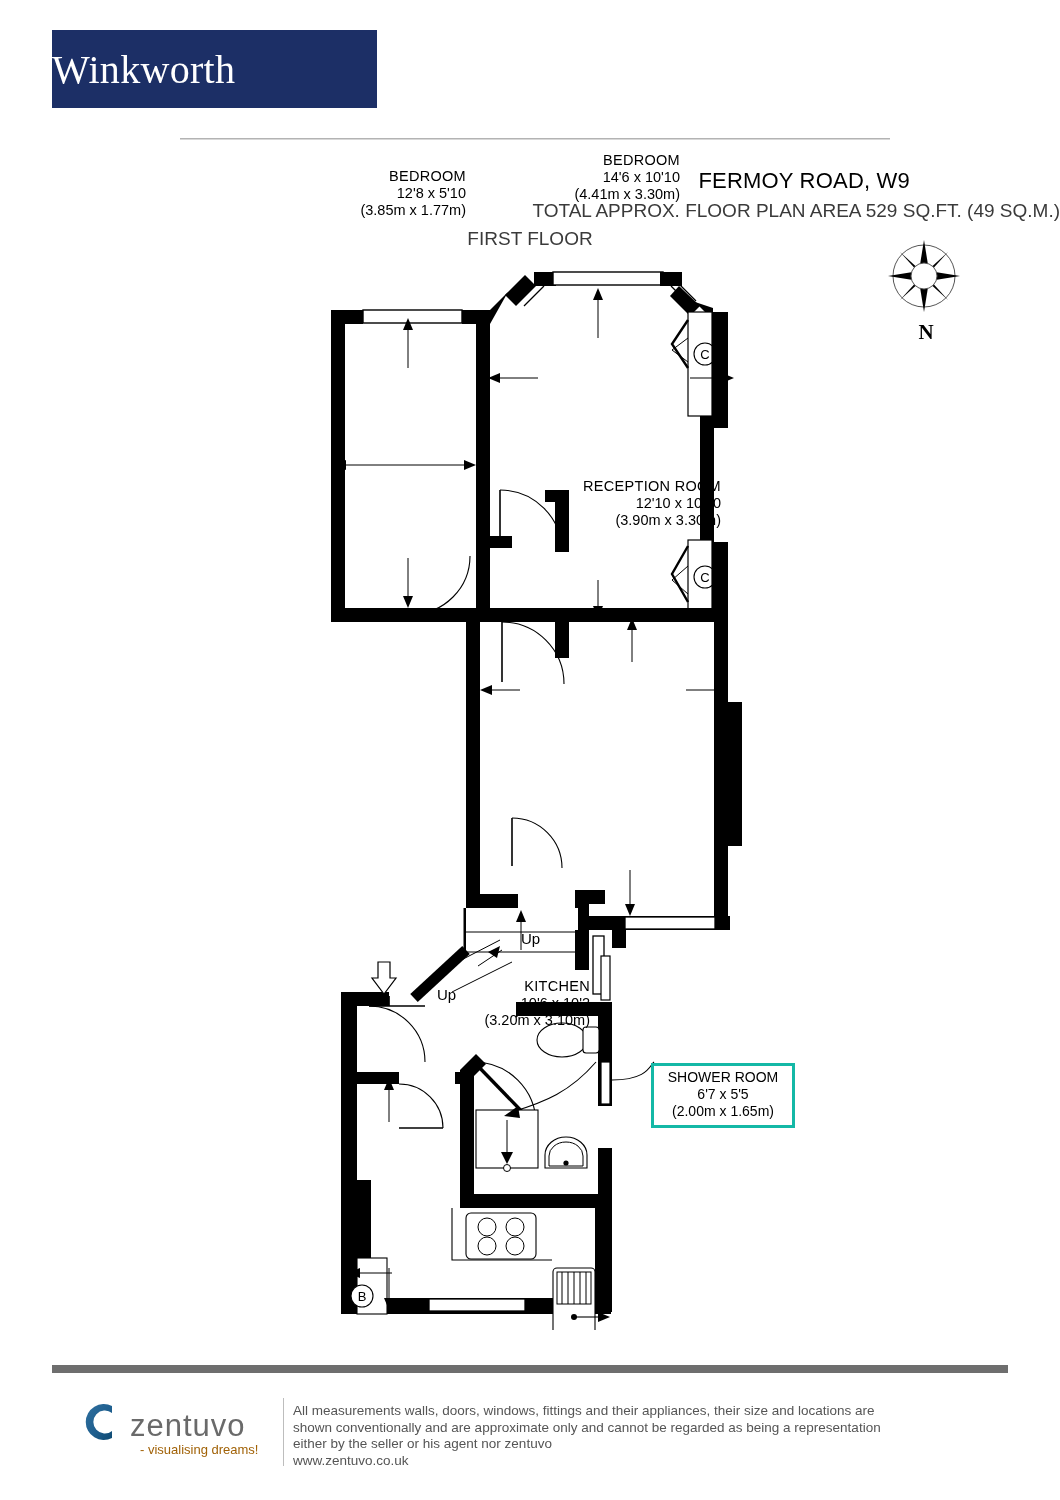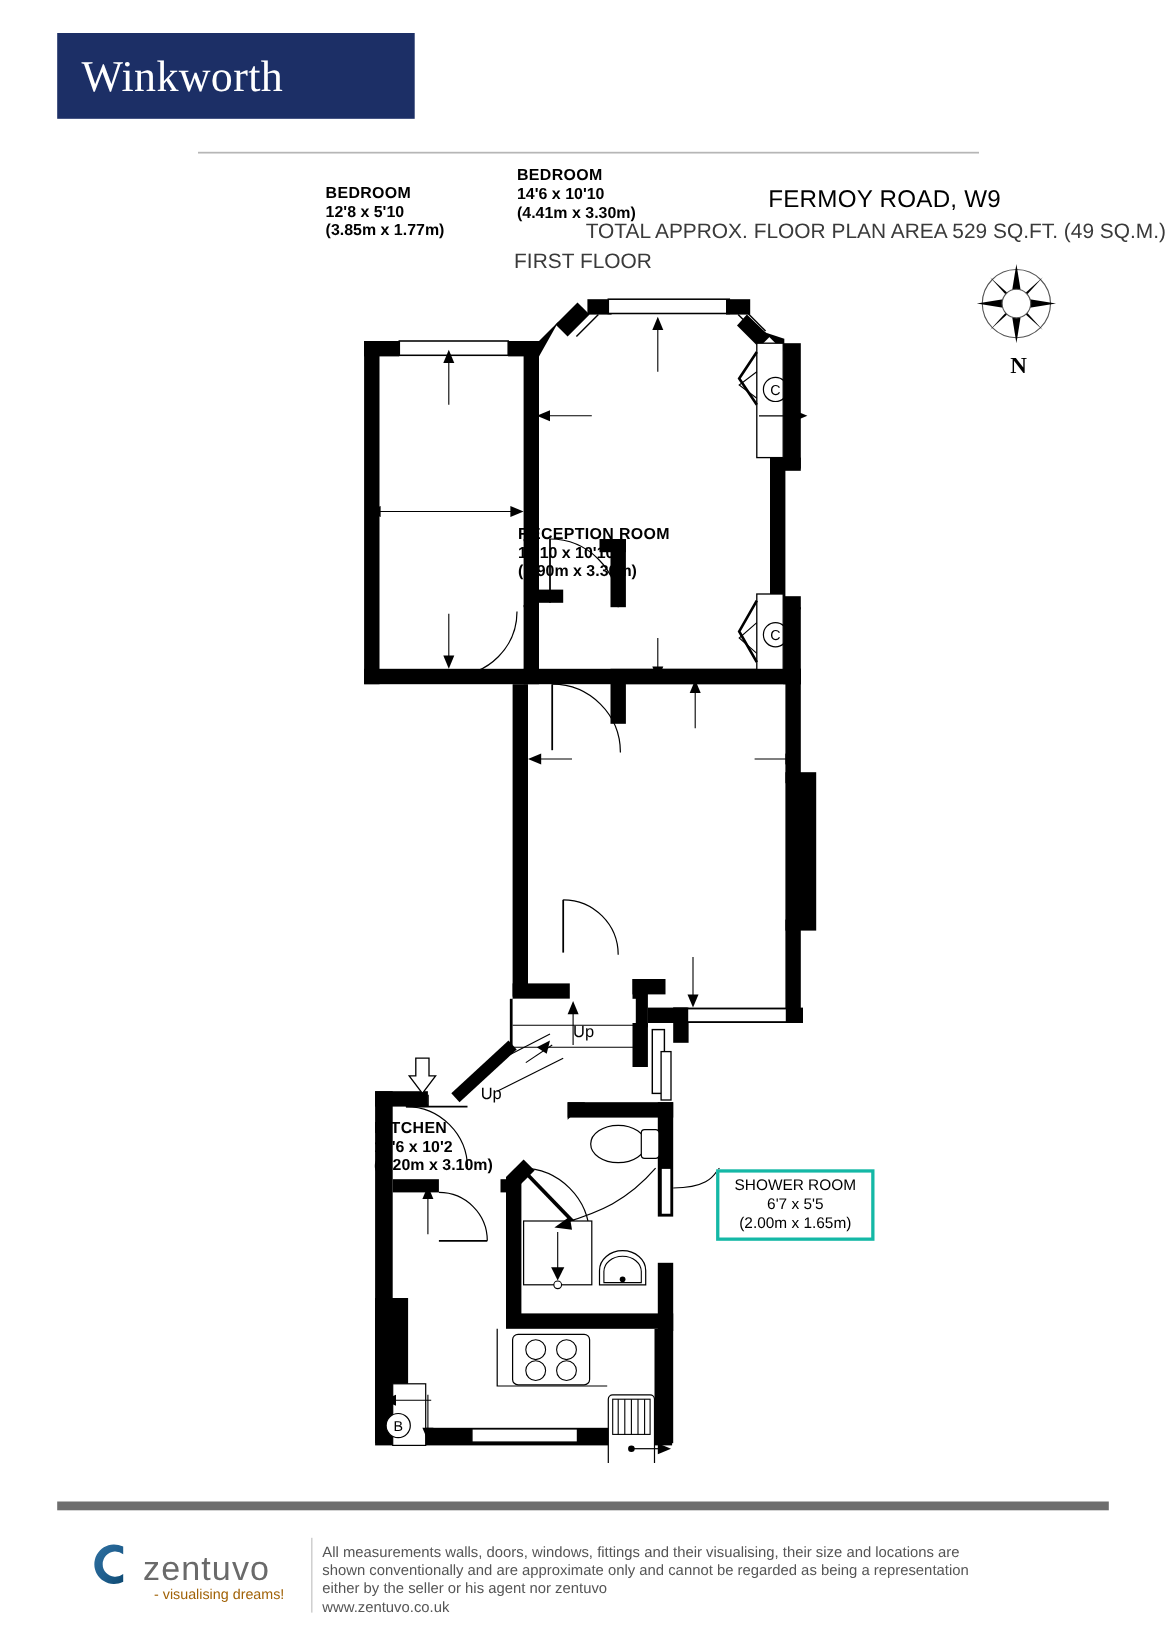--- a/index.html
+++ b/index.html
@@ -4,49 +4,49 @@
 <title>Fermoy Road W9 Floor Plan</title>
 <style>
   html,body{margin:0;padding:0;background:#ffffff;}
   body{width:1060px;height:1500px;position:relative;overflow:hidden;
        font-family:"Liberation Sans",sans-serif;color:#000;}
 
   
   #brand-logo{position:absolute;left:52px;top:30px;width:325px;height:78px;
       background:#1c2f66;display:flex;align-items:center;}
   #brand-logo .wordmark{font-family:"Liberation Serif",serif;color:#fff;
-      font-size:40px;letter-spacing:.3px;padding-left:22px;font-weight:400;}
+      font-size:40px;letter-spacing:.3px;font-weight:400;}
 
   #header-rule{position:absolute;left:180px;top:138px;width:710px;height:1px;
       background:#b3b3b3;border-bottom:1px solid #d8d8d8;}
 
   #plan-title{position:absolute;left:0;top:168px;width:910px;text-align:right;
       font-size:22px;letter-spacing:.2px;}
   #plan-area{position:absolute;left:0;top:200px;width:1060px;text-align:right;
       font-size:19px;color:#3a3a3a;}
   #plan-floor{position:absolute;left:0;top:228px;width:1060px;text-align:center;
       font-size:19px;color:#3a3a3a;}
 
   
   #compass{position:absolute;left:878px;top:238px;width:96px;height:110px;}
   #compass .nlabel{position:absolute;left:0;top:82px;width:96px;text-align:center;
       font-family:"Liberation Serif",serif;font-weight:bold;font-size:21px;}
 
   
   #floorplan{position:absolute;left:0;top:250px;width:1060px;height:1080px;}
 
   
-  .room-label{position:absolute;text-align:left;font-size:14.5px;line-height:17px;
-      white-space:nowrap;font-weight:bold;}
+  .room-label{position:absolute;text-align:right;font-size:14.5px;line-height:17px;
+      white-space:nowrap;}
   .room-label .rname{letter-spacing:.3px;}
 
   #label-bed1{left:296px;top:168px;width:170px;}
   #label-bed2{left:470px;top:152px;width:210px;}
   #label-reception{left:471px;top:478px;width:250px;}
-  #label-kitchen{left:340px;top:1018px;width:250px;}
+  #label-kitchen{left:340px;top:978px;width:250px;}
 
   #label-shower{position:absolute;left:651px;top:1063px;width:128px;
       border:3px solid #14b8a6;background:#fff;padding:3px 5px 5px;
       text-align:center;font-size:14px;line-height:17px;white-space:nowrap;}
 
   .marker-text{position:absolute;font-size:15px;}
   #marker-in{left:376px;top:992px;}
   #marker-up1{left:521px;top:930px;}
   #marker-up2{left:437px;top:986px;}
 
@@ -345,17 +345,17 @@
     </defs>
     <path d="M 34,8 A 18,18 0 1 0 34,40 L 34,33 A 11.5,11.5 0 1 1 34,15 Z" fill="url(#zgrad)" stroke="none"></path>
   </svg>
   <div class="zword">zentuvo</div>
   <div class="ztag">- visualising dreams!</div>
 </div>
 
 <div id="disclaimer-divider"></div>
 
 <div id="disclaimer">
-  <div>All measurements walls, doors, windows, fittings and their visualising, their size and locations are</div>
+  <div>All measurements walls, doors, windows, fittings and their appliances, their size and locations are</div>
   <div>shown conventionally and are approximate only and cannot be regarded as being a representation</div>
   <div>either by the seller or his agent nor zentuvo</div>
   <div>www.zentuvo.co.uk</div>
 </div>
 
 </body></html>

